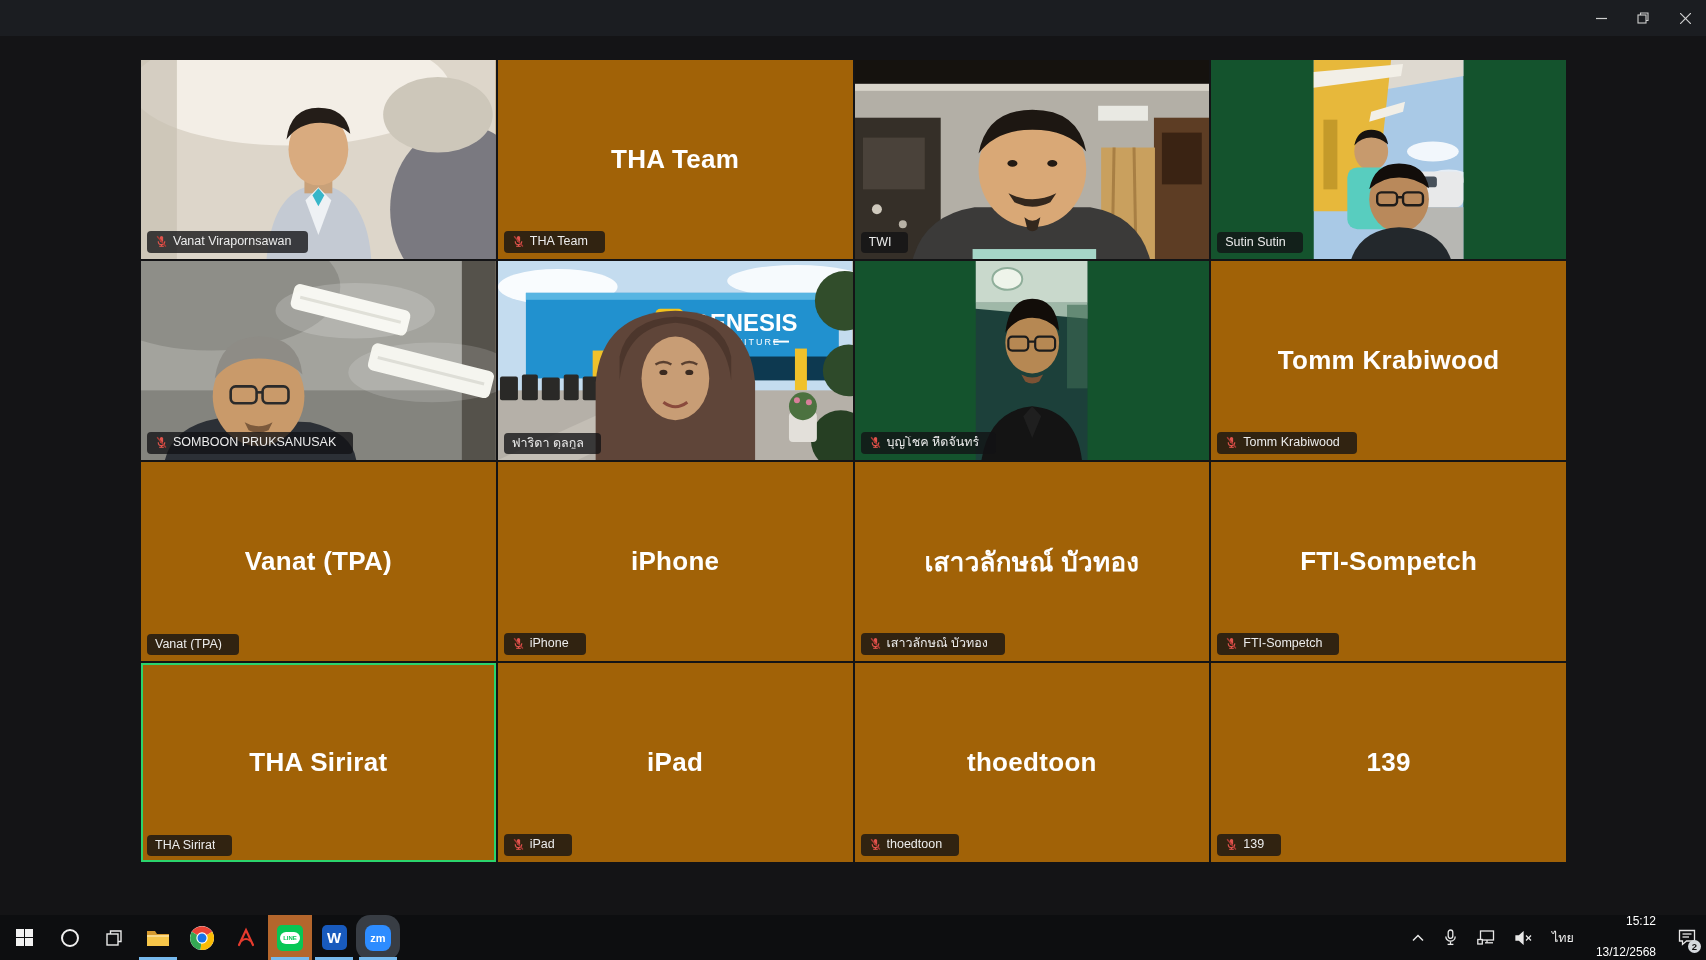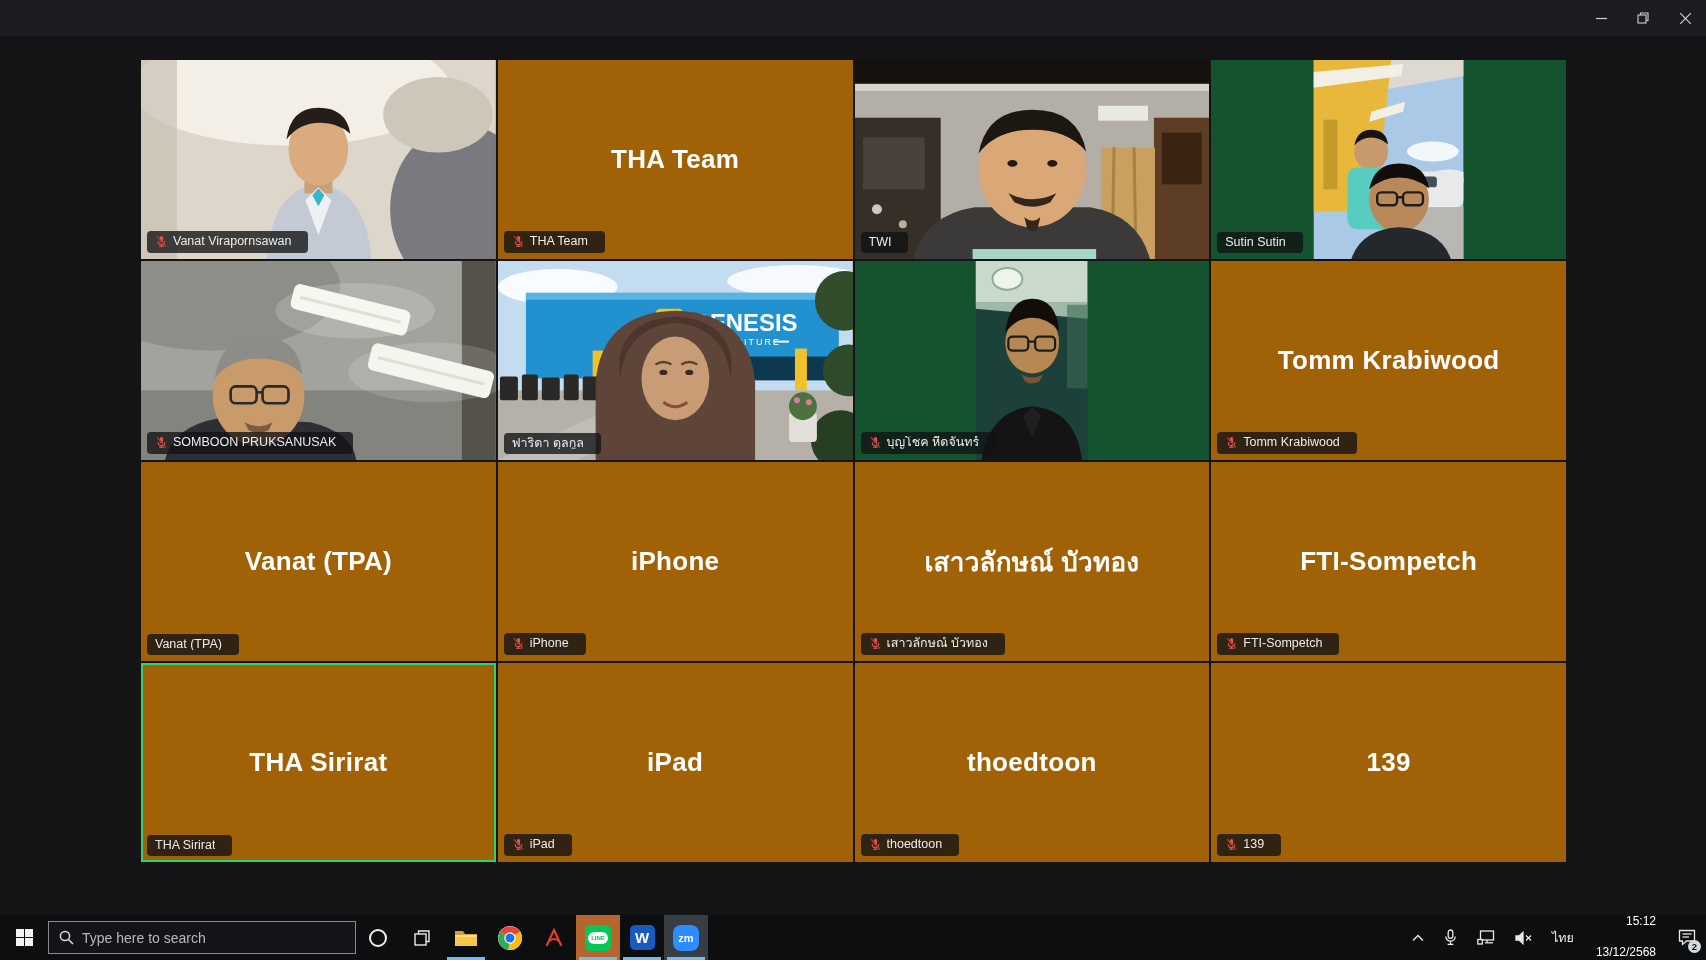--- a/index.html
+++ b/index.html
@@ -34,21 +34,21 @@
   
   .taskbar { position:absolute; left:0; right:0; bottom:0; height:45px; background:#0d0e10;
              display:flex; align-items:stretch; }
   .start { width:48px; display:flex; align-items:center; justify-content:center; background:transparent; border:0; cursor:pointer; }
   .searchbox { width:308px; margin:6px 0; background:#141418; border:1px solid #8a8a8a;
                display:flex; align-items:center; gap:8px; padding:0 10px; }
   .searchbox input { flex:1; background:transparent; border:0; outline:none; color:#cfcfcf; font-size:14px; font-family:inherit; }
   .searchbox input::placeholder { color:#b9b9b9; }
   .slot { position:relative; width:44px; border:0; background:transparent; display:flex; align-items:center; justify-content:center; cursor:pointer; }
   .slot.attention { background:#b4662c; }
-  .slot.focused { background:#383d44; }
+  .slot.focused { background:#383d44;border-radius:14px; }
   .indicator { position:absolute; left:3px; right:3px; bottom:0; height:3px; background:#76b9ed; }
   .appglyph { border-radius:5px; display:flex; align-items:center; justify-content:center; font-weight:bold; color:#fff; }
 
   .tray { margin-left:auto; display:flex; align-items:center; gap:8px; padding-right:4px; }
   .trayBtn { border:0; background:transparent; color:#e8e8e8; display:flex; align-items:center; justify-content:center;
              height:45px; padding:0 6px; cursor:pointer; font-family:inherit; }
   .lang { font-size:12.5px; color:#f0f0f0; }
   .clock { flex-direction:column; justify-content:space-between; gap:1px; color:#fff; font-size:12px; line-height:1.15; text-align:right; align-items:flex-end; padding:0 8px; }
   .badge { position:absolute; right:1px; bottom:7px; min-width:13px; height:13px; border-radius:7px;
            background:#d6dade; color:#111; font-size:9.5px; font-weight:bold; display:flex; align-items:center; justify-content:center; padding:0 2px; }
@@ -390,27 +390,20 @@
 <div class="taskbar">
   <button class="start">
     <svg width="17" height="17" viewBox="0 0 17 17">
       <rect x="0" y="0" width="8" height="8" fill="#f2f2f2"></rect>
         <rect x="9" y="0" width="8" height="8" fill="#f2f2f2"></rect>
       <rect x="0" y="9" width="8" height="8" fill="#f2f2f2"></rect>
         <rect x="9" y="9" width="8" height="8" fill="#f2f2f2"></rect>
     </svg>
   </button>
 
-  <div class="searchbox">
-    <svg width="15" height="15" viewBox="0 0 15 15" fill="none" stroke="#dcdcdc" stroke-width="1.5">
-      <circle cx="6" cy="6" r="4.6"></circle>
-        <line x1="9.5" y1="9.5" x2="14" y2="14"></line>
-    </svg>
-    <input type="text" placeholder="Type here to search" style="">
-  </div>
 
   <button class="slot">
     <svg width="20" height="20">
         <circle cx="10" cy="10" r="8" fill="none" stroke="#f0f0f0" stroke-width="2"></circle>
       </svg>
   </button>
 
   <button class="slot">
     <svg width="18" height="18" viewBox="0 0 18 18" fill="none" stroke="#eaeaea" stroke-width="1.4">
       <rect x="2" y="5" width="11" height="11"></rect>

